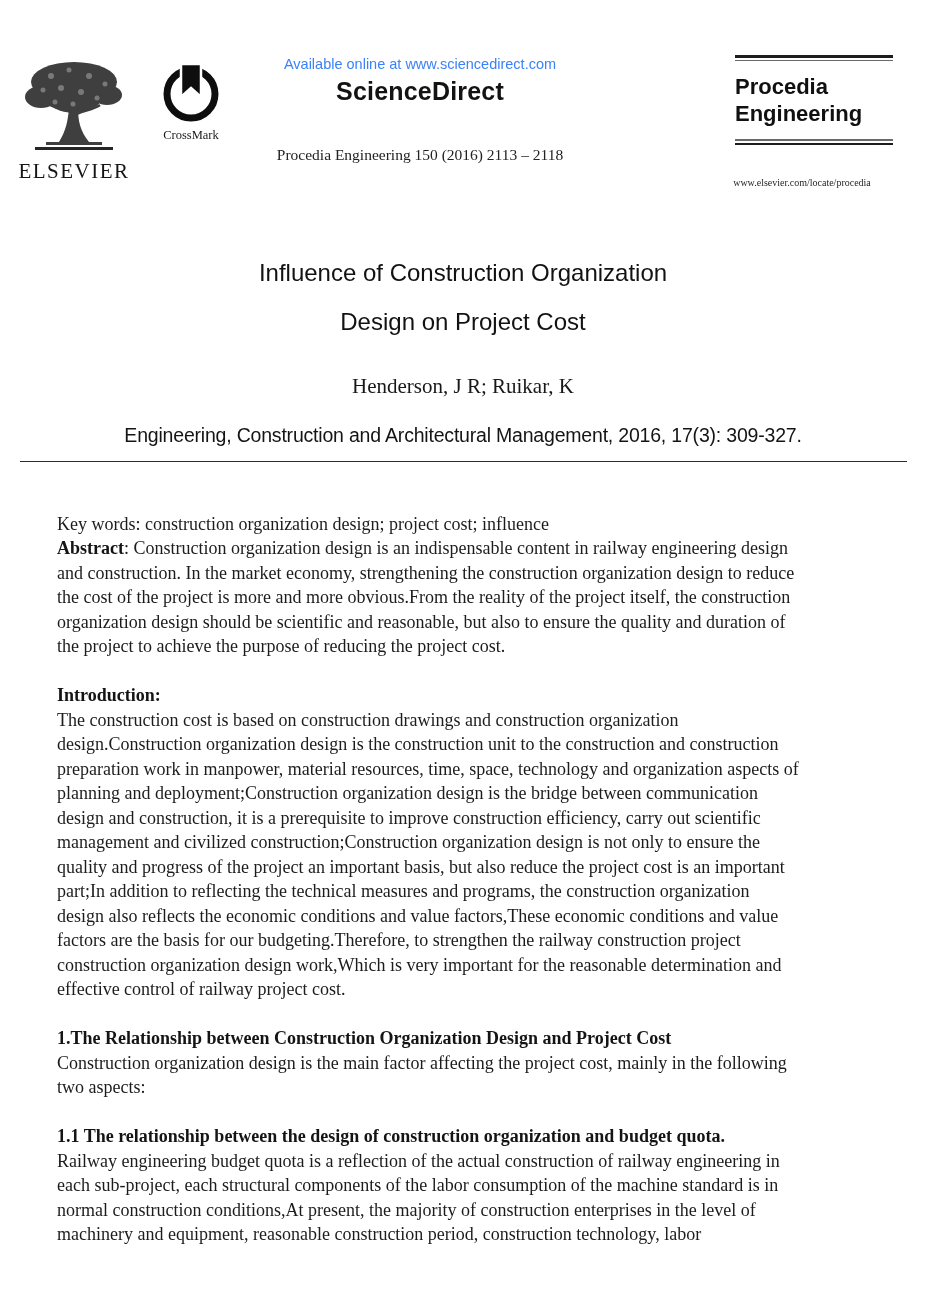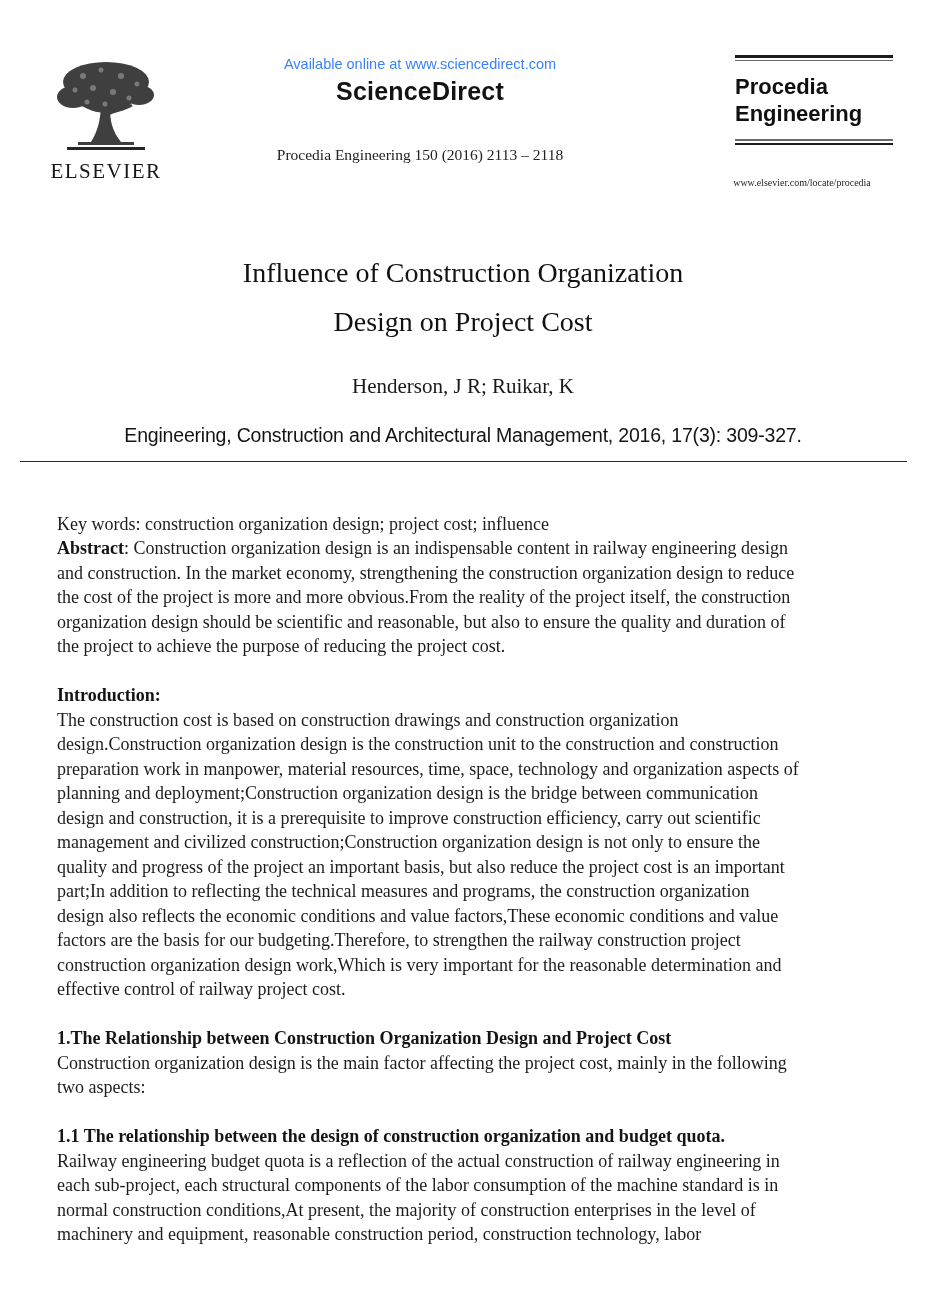--- a/index.html
+++ b/index.html
@@ -2,38 +2,38 @@
 <html><head>
 <meta charset="utf-8">
 <style>
   * { margin:0; padding:0; box-sizing:border-box; }
   html,body { background:#ffffff; }
   .page {
     position:relative; width:926px; height:1309px; background:#ffffff;
     font-family:"Liberation Serif", serif; color:#1c1c1c; overflow:hidden;
   }
   
-  .elsevier-block { position:absolute; left:14px; top:58px; width:120px; text-align:center;margin-left:32px; }
+  .elsevier-block { position:absolute; left:14px; top:58px; width:120px; text-align:center; }
   .elsevier-word { font-family:"Liberation Serif", serif; font-size:21px; letter-spacing:1.5px; color:#161616; margin-top:3px; }
   .crossmark-block { position:absolute; left:156px; top:64px; width:70px; text-align:center; }
   .crossmark-word { font-family:"Liberation Serif", serif; font-size:12.5px; color:#1a1a1a; margin-top:2px; }
   .center-head { position:absolute; left:238px; top:56px; width:364px; text-align:center; }
   .available-online { font-family:"Liberation Sans", sans-serif; font-size:14.5px; color:#3b82f6; }
   .sciencedirect { font-family:"Liberation Sans", sans-serif; font-size:25px; font-weight:700; color:#131313; margin-top:5px; letter-spacing:0.2px; }
   .journal-ref { font-family:"Liberation Serif", serif; font-size:15.5px; color:#222; margin-top:40px; }
   .procedia-box { position:absolute; left:735px; top:55px; width:158px; text-align:left; }
   .rule-thick { height:2.5px; background:#1d1d1d; }
   .rule-thin  { height:1.5px; background:#6a6a6a; margin-top:2px; }
   .procedia-title { font-family:"Liberation Sans", sans-serif; font-weight:700; font-size:22px; line-height:27px; color:#101010; white-space:pre-line; padding:12px 0 12px 0; }
   .rule-thin2 { height:1.5px; background:#6a6a6a; }
   .rule-thick2 { height:2.5px; background:#1d1d1d; margin-top:2px; }
   .elsevier-url { position:absolute; left:688px; top:177px; width:228px; text-align:center; font-family:"Liberation Serif", serif; font-size:10px; color:#1e1e1e; }
   
   .title-block { position:absolute; left:0; top:248px; width:926px; text-align:center; }
-  .paper-title { font-family:Liberation Serif, serif; font-weight:400; font-size:28px; line-height:49px; color:#121212; white-space:pre-line; }
+  .paper-title { font-family:Liberation Sans, sans-serif; font-weight:400; font-size:24px; line-height:49px; color:#121212; white-space:pre-line; }
   .authors { font-size:21px; color:#181818; margin-top:28px; }
   .source-line { font-family:"Liberation Sans", sans-serif; font-size:19.5px; color:#141414; margin-top:25px; letter-spacing:-0.2px; }
   .divider { position:absolute; left:20px; top:461px; width:887px; height:0; border-top:1.8px solid #2c2c2c; }
   
   .body-col { position:absolute; left:57px; top:487px; width:820px; font-size:18px; line-height:24.5px; color:#1c1c1c; text-align:left; }
   .para { white-space:pre-line; }
   .bold { font-weight:700; color:#141414; }
   .gap { margin-top:24.5px; }
   .heading { font-weight:700; white-space:pre-line; color:#141414; }
 </style>
@@ -66,20 +66,29 @@
         <path d="M48 50 C47 62 45 73 38 84 L68 84 C59 73 57 62 57 50 Z" fill="#3f3f3f"></path>
         <path d="M50 54 C42 50 34 50 27 46" stroke="#3f3f3f" stroke-width="2.5" fill="none"></path>
         <path d="M56 56 C64 52 72 52 79 47" stroke="#3f3f3f" stroke-width="2.5" fill="none"></path>
         <rect x="25" y="84" width="56" height="3" fill="#3f3f3f"></rect>
         <rect x="14" y="89" width="78" height="3" fill="#262626"></rect>
       </svg>
     </span>
     <div class="elsevier-word">ELSEVIER</div>
   </div>
 
+  <div class="crossmark-block">
+    <span>
+      <svg width="58" height="58" viewBox="0 0 58 58">
+        <circle cx="29" cy="30" r="24" fill="none" stroke="#0e0e0e" stroke-width="7"></circle>
+        <path d="M19 0 H39 V33 L29 24 L19 33 Z" fill="#0e0e0e" stroke="#ffffff" stroke-width="2.5"></path>
+      </svg>
+    </span>
+    <div class="crossmark-word">CrossMark</div>
+  </div>
 
   <div class="center-head">
     <div class="available-online">Available online at www.sciencedirect.com</div>
     <div class="sciencedirect">ScienceDirect</div>
     <div class="journal-ref">Procedia Engineering 150 (2016) 2113 – 2118</div>
   </div>
 
   <div class="procedia-box">
     <div class="rule-thick"></div>
     <div class="rule-thin"></div>

